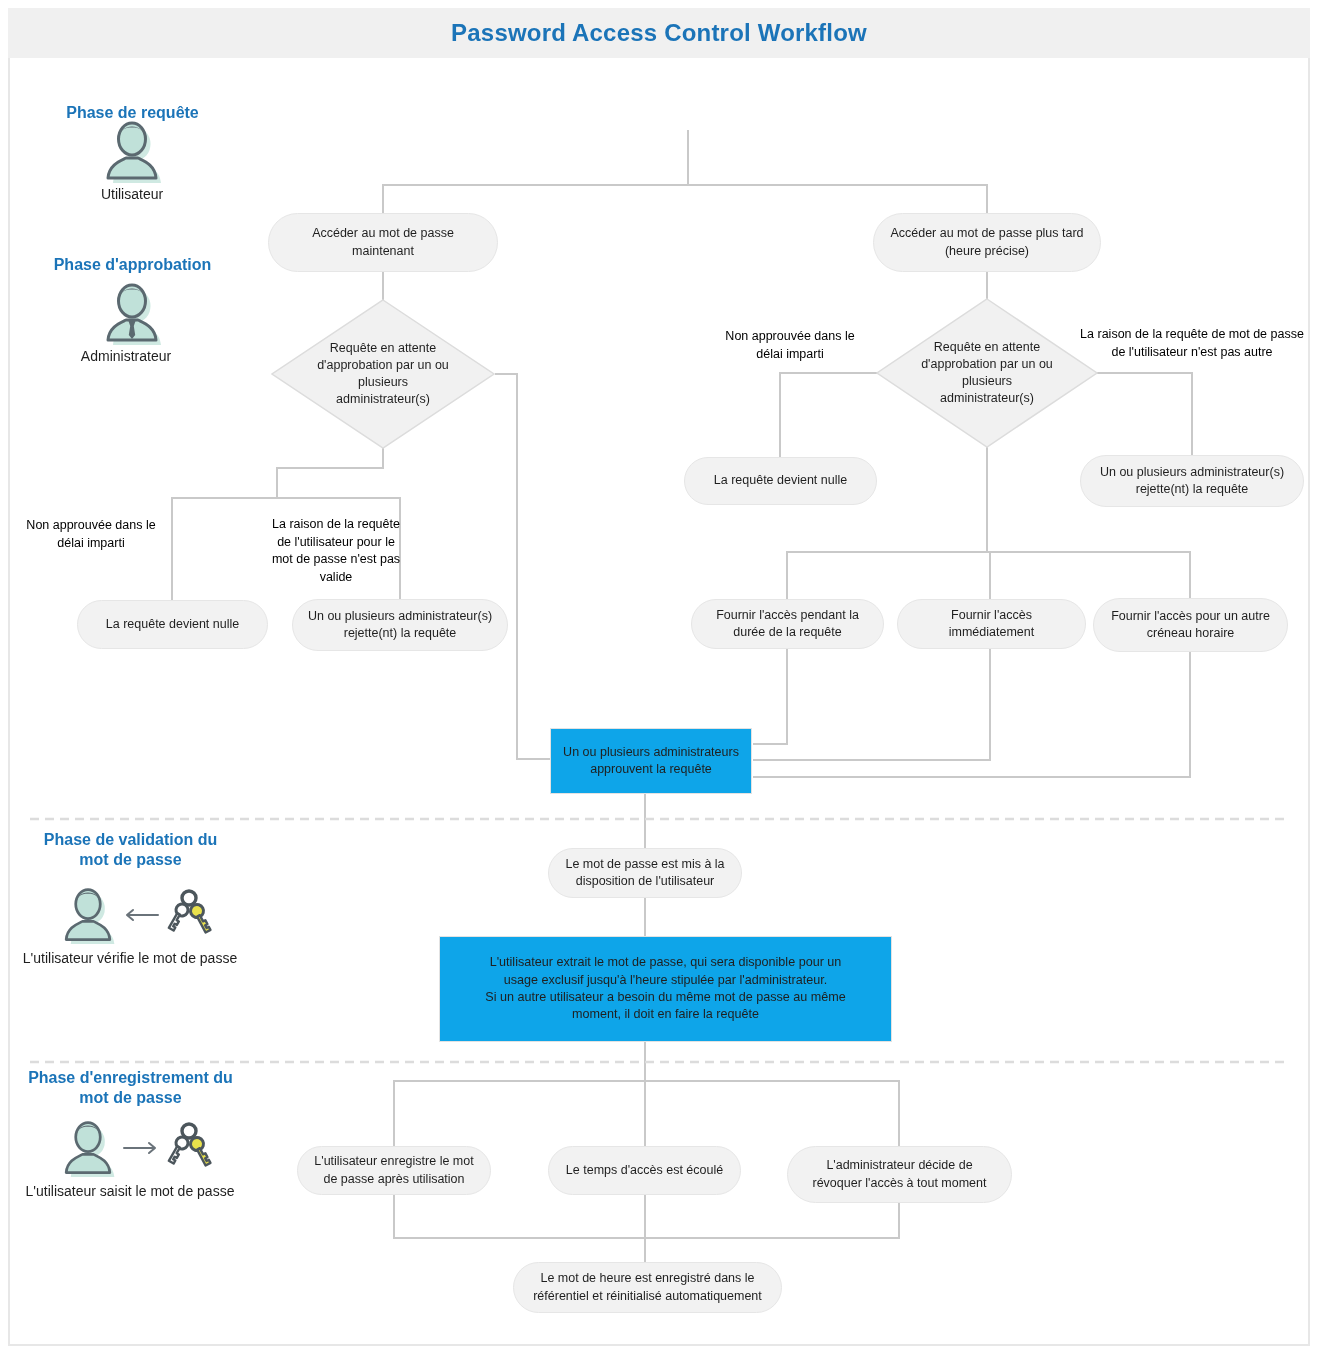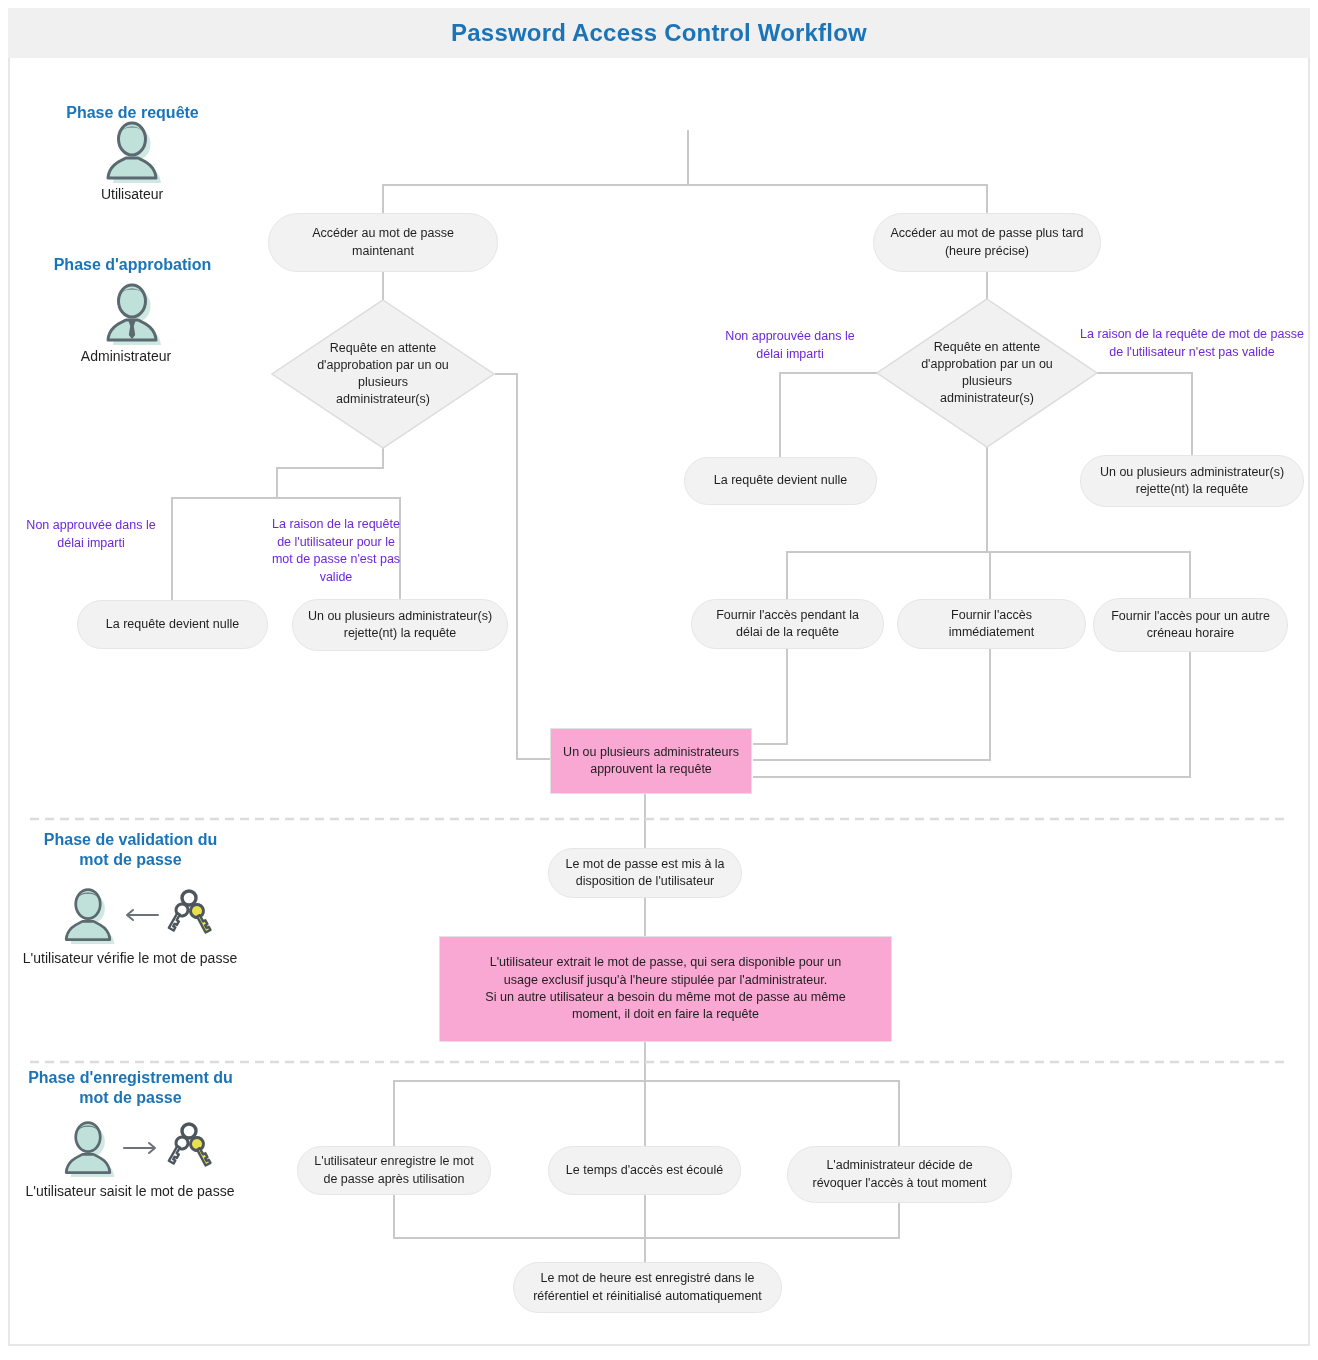--- a/index.html
+++ b/index.html
@@ -6,26 +6,26 @@
   .canvas{position:relative;width:1318px;height:1360px;background:#fff;overflow:hidden;
           font-family:"Liberation Sans","DejaVu Sans",sans-serif;}
   .frame{position:absolute;left:8px;top:8px;width:1298px;height:1334px;border:2px solid #e7e7e7;background:#fff;}
   .header{position:absolute;left:8px;top:8px;width:1302px;height:50px;background:#f0f0f0;
           display:flex;align-items:center;justify-content:center;}
   .title{color:#1b74b8;font-size:24px;font-weight:bold;letter-spacing:.2px;}
   svg.wires{position:absolute;left:0;top:0;width:1318px;height:1360px;z-index:1;}
   .node{position:absolute;z-index:2;box-sizing:border-box;display:flex;align-items:center;justify-content:center;
         text-align:center;color:#1f1f1f;font-size:12.5px;line-height:1.38;background:#f2f2f2;}
   .pill{border:1px solid #e6e6e6;border-radius:30px;padding:4px 16px;}
-  .rectnode{border:1px solid #e2e2e2;background:#f9a8d4;border-radius:0;padding:4px 12px;}
+  .rectnode{border:1px solid #e2e2e2;background:#0ea5e9;border-radius:0;padding:4px 12px;}
   .bigrect{white-space:pre-line;font-size:12.6px;margin-left:23px;}
   .diamond{background:none;border:none;padding:0;}
   .diamond svg{position:absolute;left:0;top:0;width:100%;height:100%;}
   .diamond .dtext{position:relative;z-index:1;padding:0 40px;}
-  .flow-label{position:absolute;z-index:2;text-align:center;color:#6d28d9;font-size:12.5px;line-height:1.4;}
+  .flow-label{position:absolute;z-index:2;text-align:center;color:#000000;font-size:12.5px;line-height:1.4;}
   .phase-title{position:absolute;z-index:2;color:#1b74b8;font-weight:bold;font-size:16px;text-align:center;line-height:1.28;}
   .caption{position:absolute;z-index:2;text-align:center;font-size:14px;color:#1f1f1f;}
   .iconbox{position:absolute;z-index:2;display:flex;align-items:center;}
 </style>
 </head>
 <body>
 
 <div class="canvas">
 
   <div class="frame"></div>
@@ -167,35 +167,35 @@
 
   <div class="node diamond" style="left:876px;top:298px;width:222px;height:150px;">
     <svg viewBox="0 0 222 150" preserveAspectRatio="none">
         <polygon points="111,1 221,75 111,149 1,75" fill="#f1f1f1" stroke="#dcdcdc" stroke-width="1.5"></polygon>
       </svg>
     <span class="dtext">Requête en attente d'approbation par un ou plusieurs administrateur(s)</span>
   </div>
 
   <div class="flow-label" style="left:715px;top:328px;width:150px;">Non approuvée dans le délai imparti</div>
 
-  <div class="flow-label" style="left:1074px;top:326px;width:236px;">La raison de la requête de mot de passe de l'utilisateur n'est pas valide</div>
+  <div class="flow-label" style="left:1074px;top:326px;width:236px;">La raison de la requête de mot de passe de l'utilisateur n'est pas autre</div>
 
   <div class="node pill" style="left:684px;top:457px;width:193px;height:48px;">La requête devient nulle</div>
 
   <div class="node pill" style="left:1080px;top:455px;width:224px;height:52px;padding:4px 8px;">Un ou plusieurs administrateur(s) rejette(nt) la requête</div>
 
   <div class="flow-label" style="left:21px;top:517px;width:140px;">Non approuvée dans le délai imparti</div>
 
   <div class="flow-label" style="left:265px;top:516px;width:142px;">La raison de la requête de l'utilisateur pour le mot de passe n'est pas valide</div>
 
   <div class="node pill" style="left:77px;top:600px;width:191px;height:49px;">La requête devient nulle</div>
 
   <div class="node pill" style="left:292px;top:599px;width:216px;height:52px;padding:4px 8px;">Un ou plusieurs administrateur(s) rejette(nt) la requête</div>
 
-  <div class="node pill" style="left:691px;top:599px;width:193px;height:50px;">Fournir l'accès pendant la délai de la requête</div>
+  <div class="node pill" style="left:691px;top:599px;width:193px;height:50px;">Fournir l'accès pendant la durée de la requête</div>
 
   <div class="node pill" style="left:897px;top:599px;width:189px;height:50px;">Fournir l'accès immédiatement</div>
 
   <div class="node pill" style="left:1093px;top:598px;width:195px;height:54px;">Fournir l'accès pour un autre créneau horaire</div>
 
   <div class="node rectnode" style="left:550px;top:728px;width:202px;height:66px;">Un ou plusieurs administrateurs approuvent la requête</div>
 
   <div class="node pill" style="left:548px;top:848px;width:194px;height:50px;">Le mot de passe est mis à la disposition de l'utilisateur</div>
 
   <div class="node rectnode bigrect" style="left:416px;top:936px;width:453px;height:106px;">L'utilisateur extrait le mot de passe, qui sera disponible pour un

